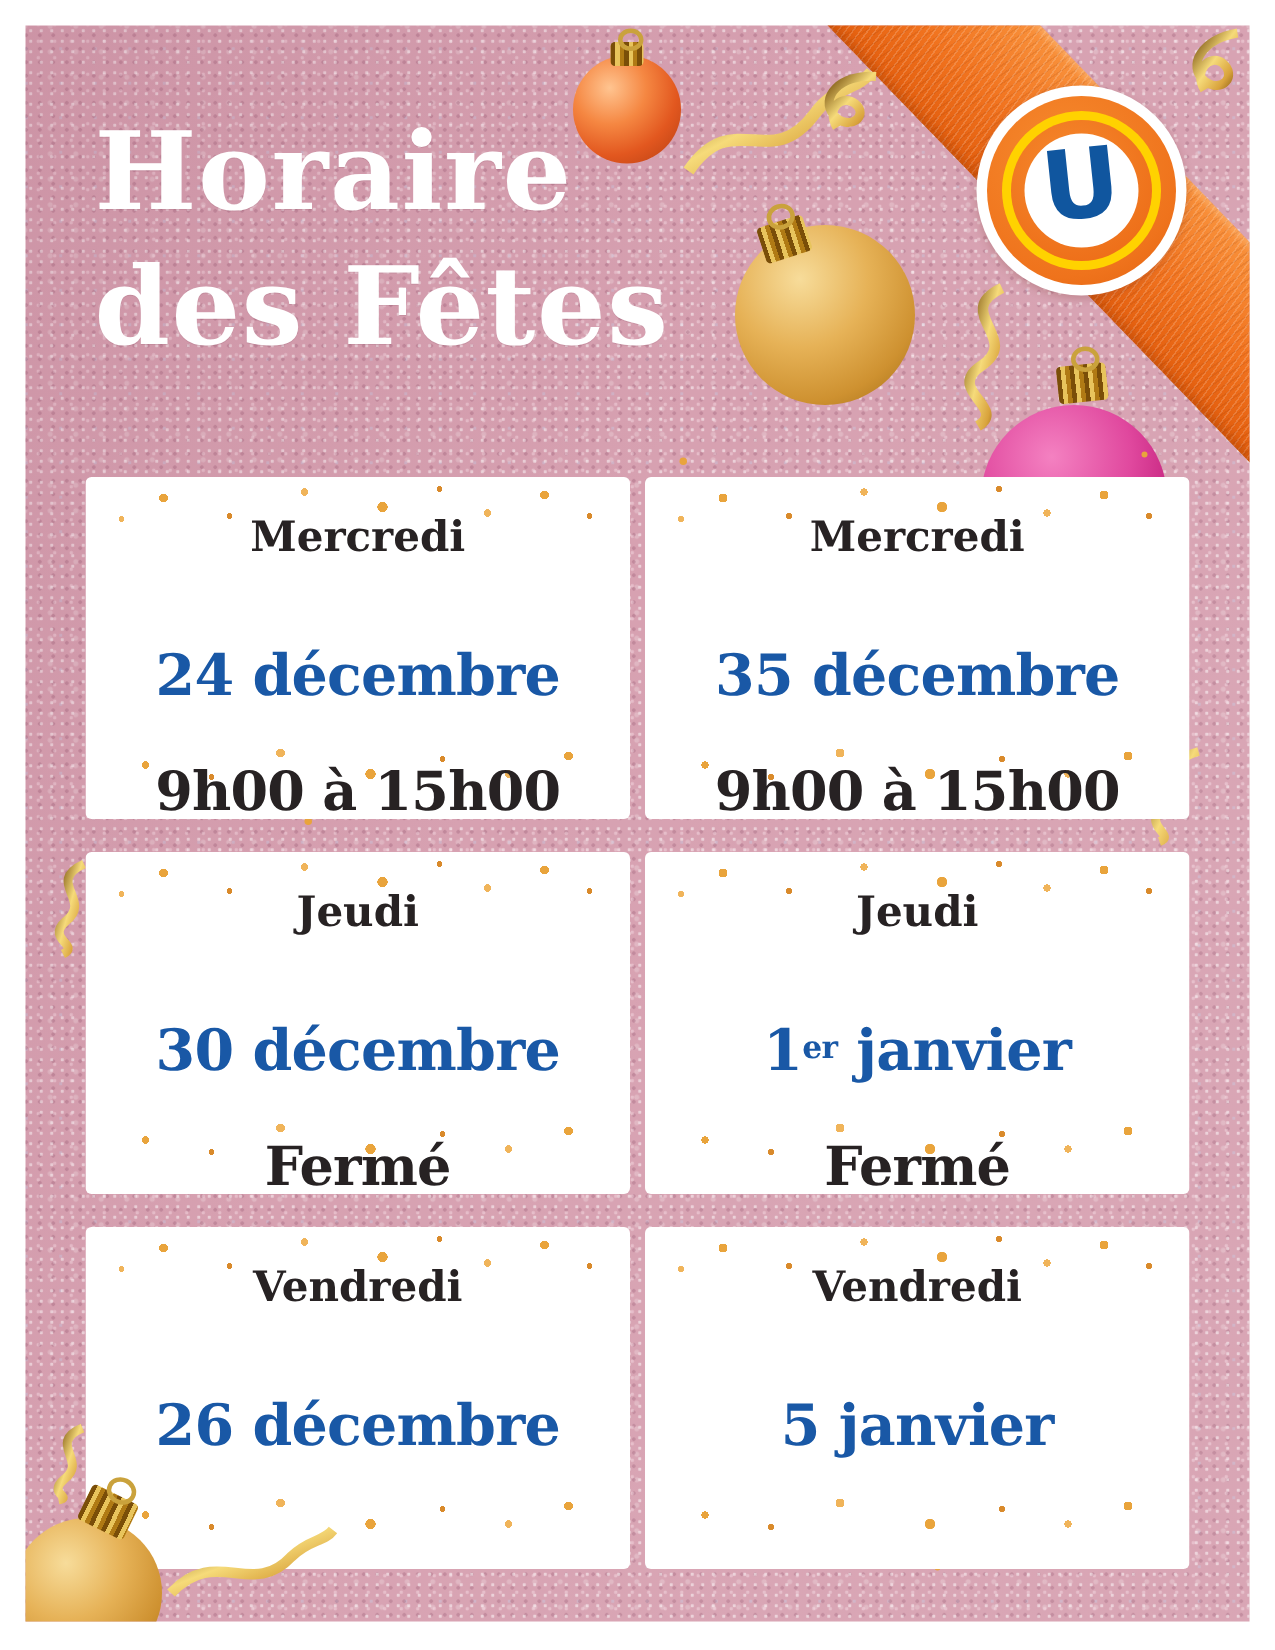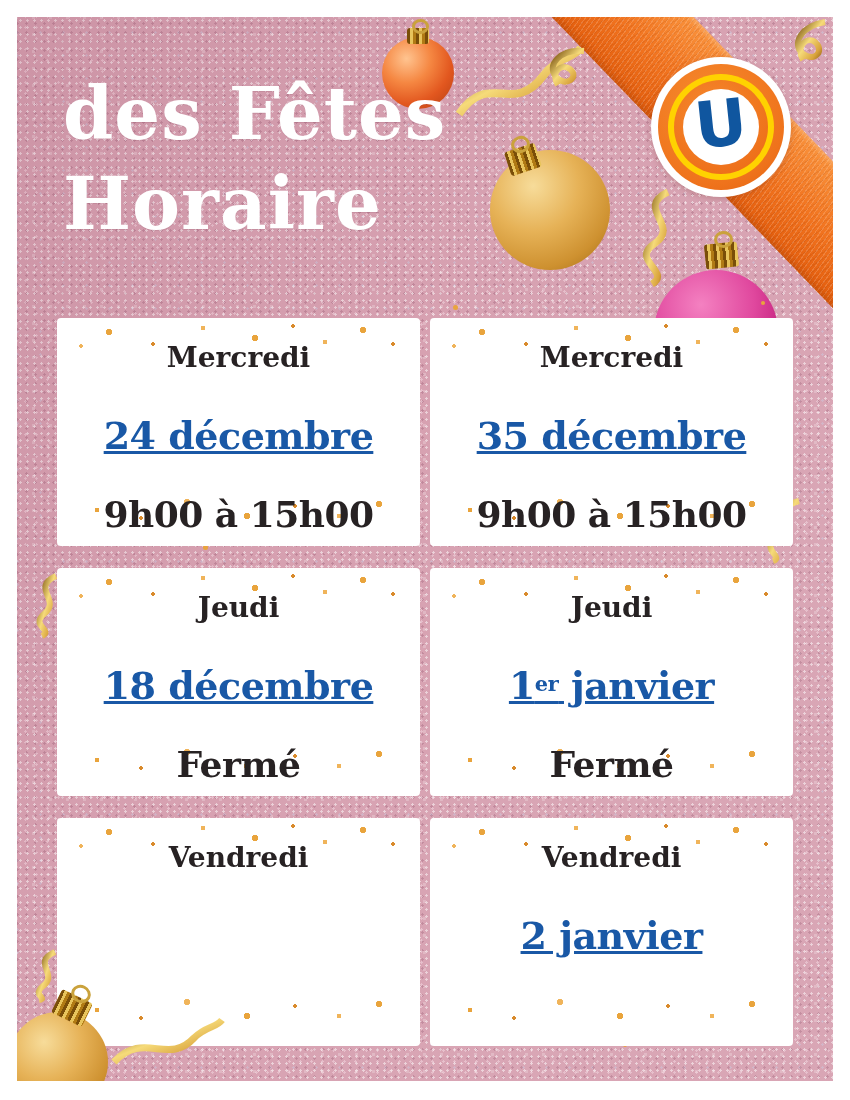--- a/index.html
+++ b/index.html
@@ -95,21 +95,21 @@
       radial-gradient(circle 2.5px at 40px 192px, #E9A43C 97%, rgba(0,0,0,0)),
       radial-gradient(circle 2px   at 84px 200px, #D98A2B 97%, rgba(0,0,0,0)),
       radial-gradient(circle 3px   at 130px 184px,#F0B45A 97%, rgba(0,0,0,0)),
       radial-gradient(circle 3.5px at 190px 198px,#E9A43C 97%, rgba(0,0,0,0)),
       radial-gradient(circle 2px   at 238px 188px,#D98A2B 97%, rgba(0,0,0,0)),
       radial-gradient(circle 2.5px at 282px 198px,#F0B45A 97%, rgba(0,0,0,0)),
       radial-gradient(circle 3px   at 322px 186px,#E9A43C 97%, rgba(0,0,0,0));
     gap: 37px;
   }
   .card .day{margin-top:25px;font-weight:bold;font-size:28px;line-height:30px;color:#272223;}
-  .card .date{margin-top:3px;font-weight:bold;font-size:38px;line-height:42px;color:#1958A6;letter-spacing:-0.5px;text-decoration:underline;}
+  .card .date{margin-top:17px;font-weight:bold;font-size:38px;line-height:42px;color:#1958A6;letter-spacing:-0.5px;}
   .card .date sup{font-size:55%;vertical-align:8px;text-align:center;}
   .card .hours{margin-top:auto;margin-bottom:28px;font-weight:bold;font-size:36px;line-height:40px;color:#272223;letter-spacing:-0.5px;}
   .pos-r1c1{left:40px; top:301px;} .pos-r1c2{left:413px;top:301px;}
   .pos-r2c1{left:40px; top:551px;} .pos-r2c2{left:413px;top:551px;}
   .pos-r3c1{left:40px; top:801px;} .pos-r3c2{left:413px;top:801px;}
   
   .bgdot{position:absolute;border-radius:50%;background:#E9A43C;z-index:3;}
 </style>
 </head>
 <body>
@@ -154,22 +154,22 @@
     <path d="M40,4 C6,20 54,38 26,56 C2,72 44,84 24,96" fill="none" stroke="url(#goldgrad)" stroke-width="7"></path>
   </svg>
   <svg class="curl" style="left:11px;top:555px" width="38" height="68" viewBox="0 0 38 68">
     <path d="M28,4 C2,16 34,28 16,42 C2,54 26,58 14,64" fill="none" stroke="url(#goldgrad)" stroke-width="6"></path>
   </svg>
   <svg class="curl" style="left:738px;top:478px" width="50" height="70" viewBox="0 0 50 70">
     <path d="M44,6 C14,14 46,32 22,44 C4,54 30,62 18,66" fill="none" stroke="url(#goldgrad)" stroke-width="6"></path>
   </svg>
 
   <div class="title">
+    <div>Horaire</div>
     <div>des Fêtes</div>
-    <div>Horaire</div>
   </div>
 
   <div class="logo">
     <div class="ring r-white"></div>
     <div class="ring r-orange1"></div>
     <div class="ring r-yellow"></div>
     <div class="ring r-orange2"></div>
     <div class="ring r-center"></div>
     <div class="uletter">U</div>
   </div>
@@ -179,34 +179,35 @@
     <div class="date"><span>24 décembre</span><sup></sup><span></span></div>
     <div class="hours">9h00 à 15h00</div>
   </div>
   <div class="card pos-r1c2">
     <div class="day">Mercredi</div>
     <div class="date"><span>35 décembre</span><sup></sup><span></span></div>
     <div class="hours">9h00 à 15h00</div>
   </div>
   <div class="card pos-r2c1">
     <div class="day">Jeudi</div>
-    <div class="date"><span>18 décembre</span><sup></sup><span></span></div>
+    <div class="date"><span>30 décembre</span><sup></sup><span></span></div>
     <div class="hours">Fermé</div>
   </div>
   <div class="card pos-r2c2">
     <div class="day">Jeudi</div>
     <div class="date"><span>1</span><sup>er</sup><span> janvier</span></div>
     <div class="hours">Fermé</div>
   </div>
   <div class="card pos-r3c1">
     <div class="day">Vendredi</div>
+    <div class="date"><span>26 décembre</span><sup></sup><span></span></div>
   </div>
   <div class="card pos-r3c2">
     <div class="day">Vendredi</div>
-    <div class="date"><span>2 janvier</span><sup></sup><span></span></div>
+    <div class="date"><span>5 janvier</span><sup></sup><span></span></div>
   </div>
 
   <div class="ball ball-gold-bottom"></div>
   <div class="cap cap-gb"></div>
   <div class="cap-ring ring-gb"></div>
   <svg class="curl front" style="left:93px;top:995px" width="115" height="58" viewBox="0 0 115 58">
     <path d="M4,50 C34,18 58,54 84,26 C96,14 106,16 112,8" fill="none" stroke="url(#goldgrad)" stroke-width="7"></path>
   </svg>
   <svg class="curl front" style="left:8px;top:931px" width="40" height="55" viewBox="0 0 40 55">
     <path d="M30,4 C6,14 34,26 18,38 C6,48 24,50 14,52" fill="none" stroke="url(#goldgrad)" stroke-width="6"></path>

